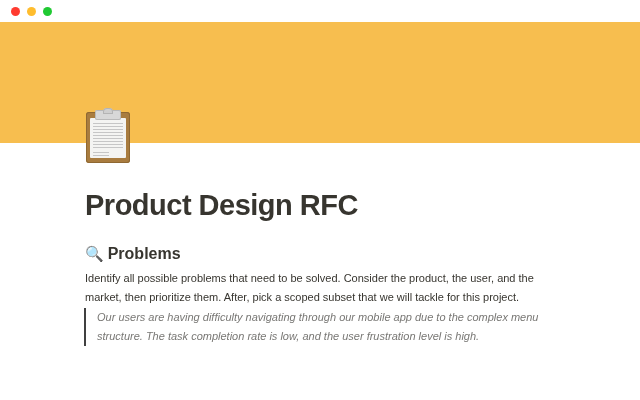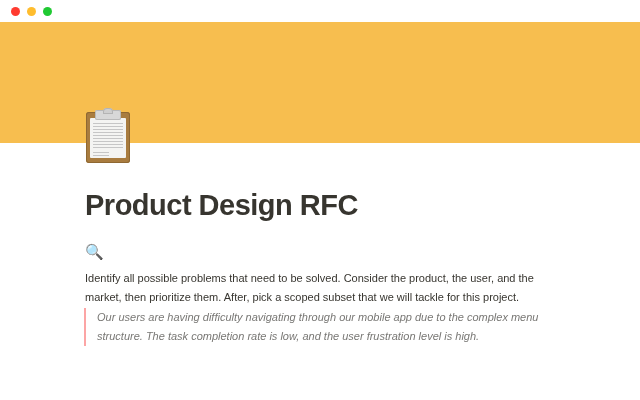--- a/index.html
+++ b/index.html
@@ -194,21 +194,21 @@
   }
 
   .quote {
     position: absolute;
     left: 84px;
     top: 165px;
     width: 460px;
     margin: 0;
     padding-left: 11px;
     box-sizing: border-box;
-    border-left: 2px solid #fca5a5;
+    border-left: 2px solid #404040;
     font-size: 11px;
     font-style: italic;
     line-height: 19px;
     color: #787774;
   }
 
   .bullet-list {
     position: absolute;
     left: 88px;
     top: 206px;
@@ -268,20 +268,21 @@
       <div class="cb-clip-top"></div>
     </div>
   </div>
 
   <div class="doc">
 
     <h1 class="page-title">Product Design RFC</h1>
 
     <h2 class="heading2">
       <span class="h-emoji">🔍</span>
+      <span>Problems</span>
     </h2>
 
     <p class="paragraph">Identify all possible problems that need to be solved. Consider the product, the user, and the market, then prioritize them. After, pick a scoped subset that we will tackle for this project.</p>
 
     <blockquote class="quote">Our users are having difficulty navigating through our mobile app due to the complex menu structure. The task completion rate is low, and the user frustration level is high.</blockquote>
 
     <ul class="bullet-list">
       <li class="bullet-item">
         <span class="bullet-dot">•</span>
         <span class="bullet-text">List</span>

